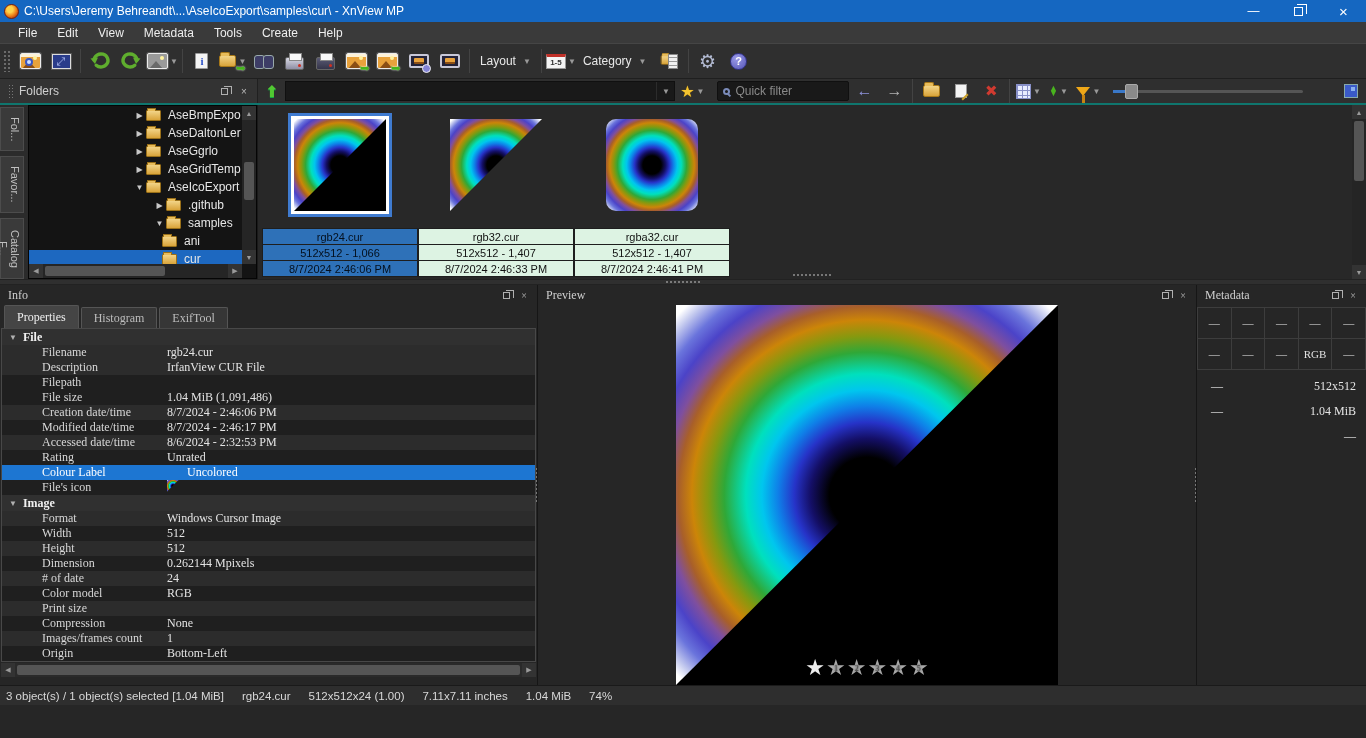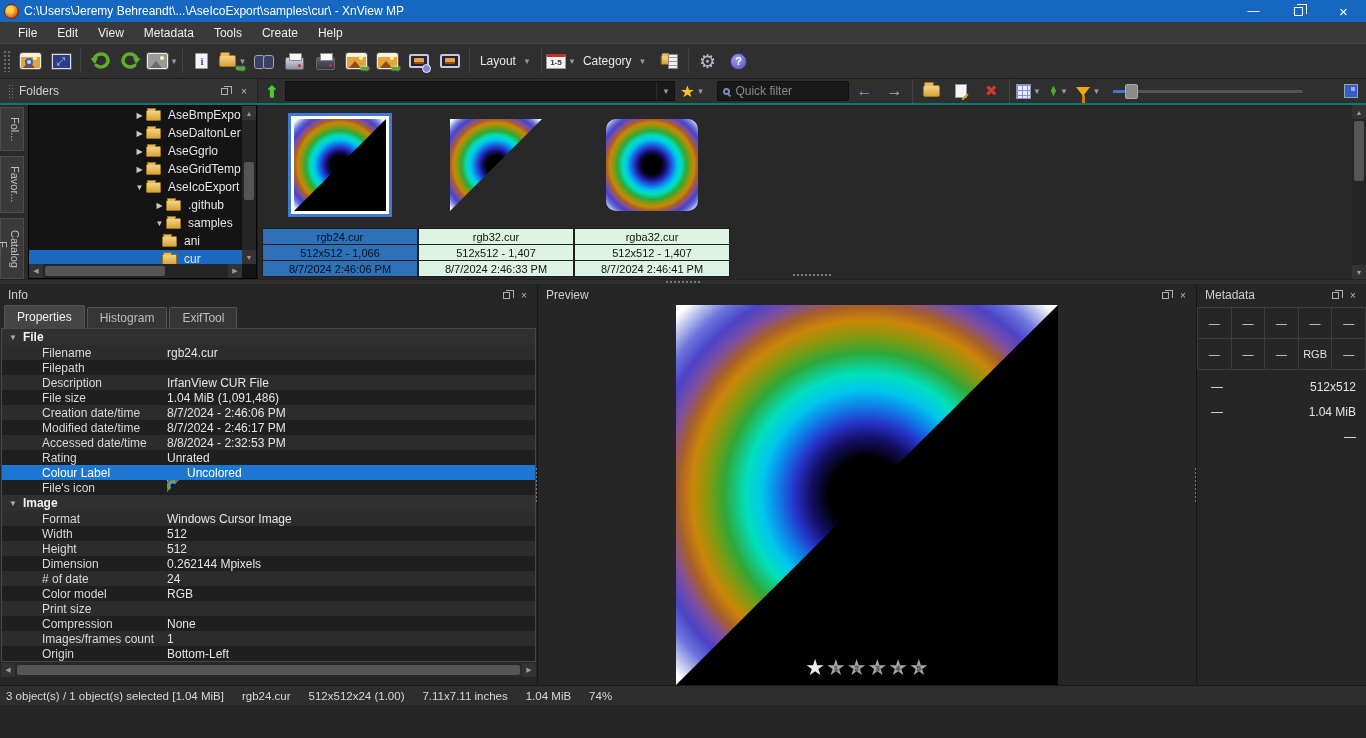--- a/index.html
+++ b/index.html
@@ -137,21 +137,21 @@
   .browser-vscroll { position:absolute; top:0; right:0; bottom:0; width:14px; background:#252525; display:flex; flex-direction:column; align-items:center; }
   .center-grip { position:absolute; left:50%; bottom:1px; width:40px; height:5px; transform:translateX(-50%);
     background-image:radial-gradient(circle,#777 .8px,transparent 1px); background-size:4px 4px; }
 
   
   .splitter { height:6px; background:#2f2f2f; position:relative; flex:0 0 auto; border-top:1px solid #222; border-bottom:1px solid #222; }
   .splitter .dots { position:absolute; left:50%; top:0; width:36px; height:6px; transform:translateX(-50%);
     background-image:radial-gradient(circle,#7a7a7a .9px,transparent 1.1px); background-size:4px 4px; }
 
   
-  .bottom { height:400px; display:flex; flex:0 0 auto; }
+  .bottom { height:400px; display:flex; flex:0 0 auto;font-family:Liberation Serif, serif; }
   .panel-header { height:20px; display:flex; align-items:center; padding:0 6px 0 8px; gap:4px; flex:0 0 auto; }
   .vgrip { position:absolute; top:50%; width:5px; height:36px; transform:translateY(-50%);
     background-image:radial-gradient(circle,#777 .8px,transparent 1px); background-size:3px 4px; }
 
   .info-panel { width:538px; display:flex; flex-direction:column; background:#262626; border-right:1px solid #161616; position:relative; }
   .info-tabs { height:23px; display:flex; align-items:flex-end; padding-left:4px; gap:2px; flex:0 0 auto; }
   .itab { height:21px; padding:0 12px; display:flex; align-items:center; background:#363636; border:1px solid #555; border-bottom:none; color:#bdbdbd; font-size:12px; border-radius:2px 2px 0 0; }
   .itab.active { background:#454545; color:#f0f0f0; height:23px; }
   .info-table { flex:1; border:1px solid #484848; margin:0 1px; overflow:hidden; background:#202020; }
   .ir { height:15px; display:grid; grid-template-columns:165px 1fr; align-items:center; font-size:12px; }
@@ -489,43 +489,43 @@
         </div>
       <div class="info-table">
           <div class="ig">
             <div class="ig-arrow">▼</div>
             <div>File</div>
           </div>
           <div class="ir alt0">
             <div class="ir-label">Filename</div>
             <div class="ir-value">rgb24.cur</div>
           </div>
+          <div class="ir alt0">
+            <div class="ir-label">Description</div>
+            <div class="ir-value">IrfanView CUR File</div>
+          </div>
           <div class="ir alt1">
             <div class="ir-label">Filepath</div>
             <div class="ir-value"></div>
           </div>
-          <div class="ir alt0">
-            <div class="ir-label">Description</div>
-            <div class="ir-value">IrfanView CUR File</div>
-          </div>
           <div class="ir alt1">
             <div class="ir-label">File size</div>
             <div class="ir-value">1.04 MiB (1,091,486)</div>
           </div>
           <div class="ir alt0">
             <div class="ir-label">Creation date/time</div>
             <div class="ir-value">8/7/2024 - 2:46:06 PM</div>
           </div>
           <div class="ir alt1">
             <div class="ir-label">Modified date/time</div>
             <div class="ir-value">8/7/2024 - 2:46:17 PM</div>
           </div>
           <div class="ir alt0">
             <div class="ir-label">Accessed date/time</div>
-            <div class="ir-value">8/8/2024 - 2:32:53 PM</div>
+            <div class="ir-value">8/6/2024 - 2:32:53 PM</div>
           </div>
           <div class="ir alt1">
             <div class="ir-label">Rating</div>
             <div class="ir-value">Unrated</div>
           </div>
           <div class="ir hl">
             <div class="ir-label">Colour Label</div>
             <div class="ir-value">Uncolored</div>
           </div>
           <div class="ir alt1">

